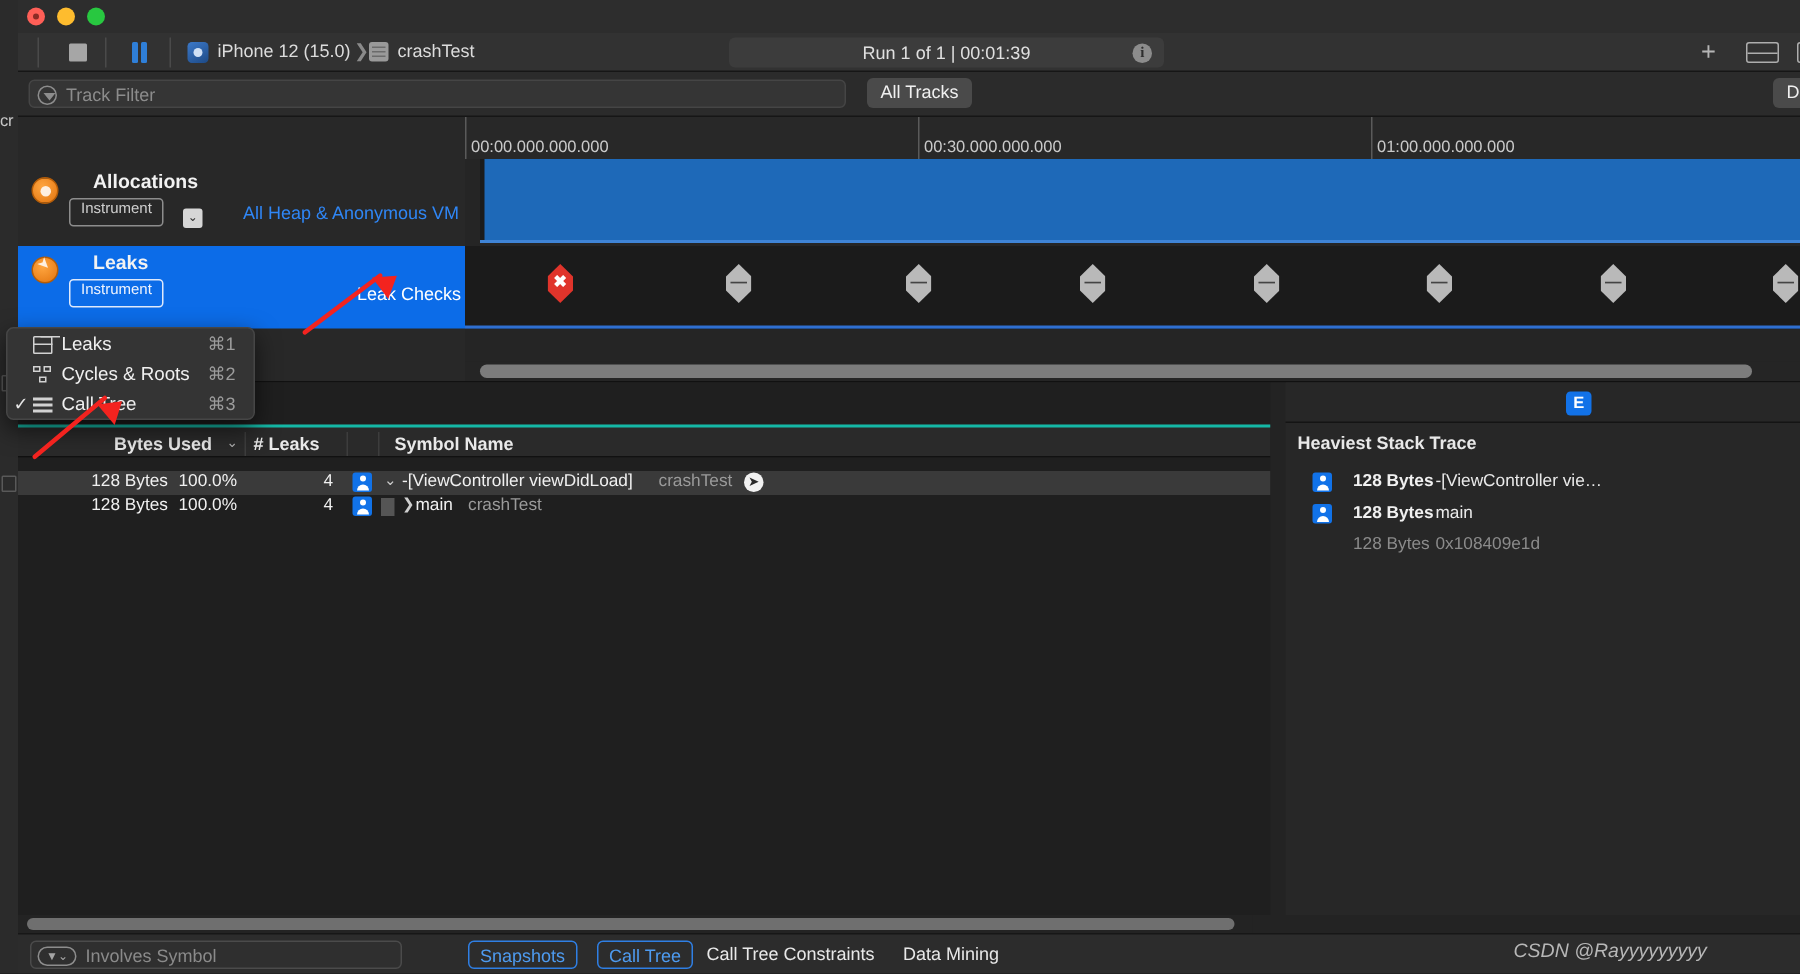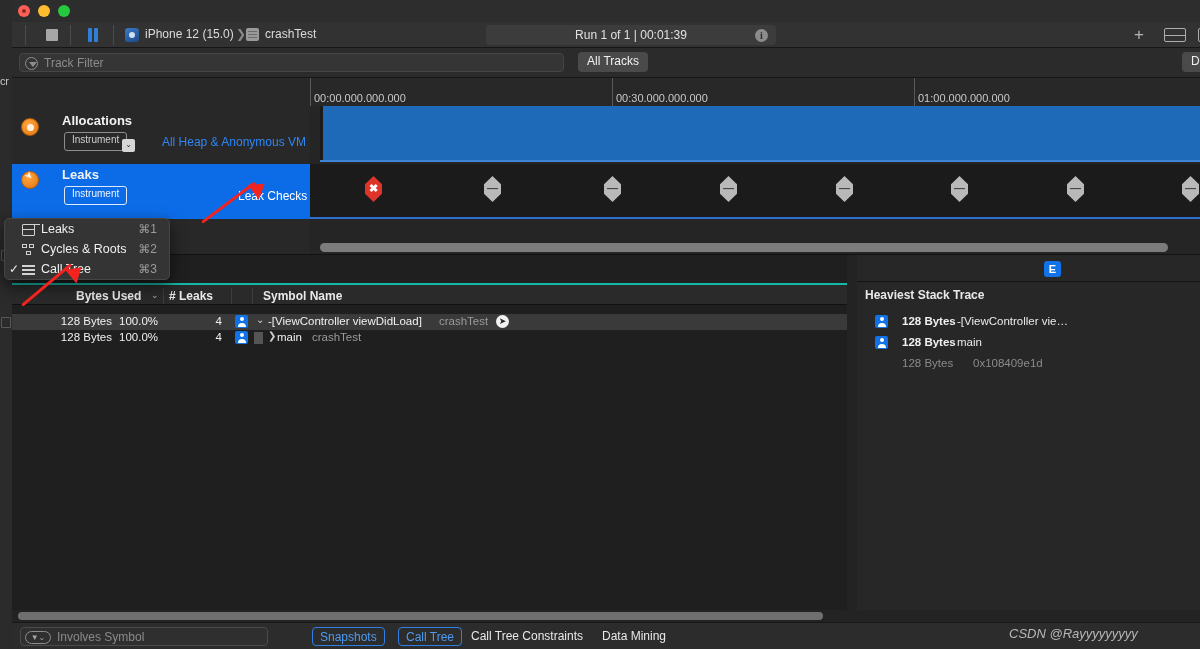--- a/index.html
+++ b/index.html
@@ -162,21 +162,21 @@
   .tr-badge::after {
     content:""; position:absolute; left:5px; top:5px; width:7px; height:7px;
     border-radius:50%; background:#fff; opacity:.85;
   }
   .tr-badge.leak::after {
     content:"➤"; left:3px; top:-2px; width:auto; height:auto; background:none;
     color:#fff; font-size:10px; border-radius:0; transform: rotate(45deg);
   }
   .tr-name { position: absolute; left: 50px; font-size: 13px; font-weight: bold; color: #f2f2f2; }
   .tr-chip {
-    position: absolute; left: 52px; height: 16px; padding: 1px 7px 16px;
+    position: absolute; left: 34px; height: 16px; padding: 1px 7px 16px;
     border: 1px solid #8d8d8d; border-radius: 3px; font-size: 10px; color: #cfcfcf;
   }
   .tr-chip.sel { border-color: #dfe9fb; color: #eef3fe; }
   .chip-caret {
     position: absolute; left: 110px; width: 13px; height: 13px;
     background: #d6d6d6; border-radius: 2px; color: #333;
     font-size: 8px; text-align: center; line-height: 12px;
   }
   .tr-right { position: absolute; right: 4px; font-size: 12px; color: #2f86f5; }
   .tr-right.sel { color: #ffffff; }
@@ -281,21 +281,21 @@
   .e-badge {
     position: absolute; left: 187px; top: 6px; width: 17px; height: 16px;
     background: #1272e8; border-radius: 3px; color: #fff; font-size: 11px;
     font-weight: bold; text-align: center; line-height: 16px;
   }
   .rp-title { position: absolute; left: 8px; top: 33px; font-size: 12px; font-weight: bold; color: #e8e8e8; }
   .st-row { position: absolute; left: 0; width: 343px; height: 17px; font-size: 11.5px; }
   .st-bytes { position: absolute; left: 45px; top: 1px; color: #f0f0f0; font-weight: bold; }
   .st-bytes.dim { color: #8b8b8b; font-weight: normal; }
   .st-sym { position: absolute; left: 100px; top: 1px; color: #eaeaea; }
-  .st-sym.dim { color: #8b8b8b; margin-left: 16px; }
+  .st-sym.dim { color: #8b8b8b; }
 
   
   .bottom-scroll { position: absolute; left: 12px; top: 610px; width: 823px; height: 12px; background: #232323; }
   .bottom-scroll .bar { position: absolute; left: 6px; top: 2px; width: 805px; height: 8px; background: #6f6f6f; border-radius: 4px; }
   .bottombar {
     position: absolute; left: 12px; top: 622px; width: 1188px; height: 27px;
     background: #2c2c2c; border-top: 1px solid #171717;
   }
   .involves {
     position: absolute; left: 8px; top: 4px; width: 248px; height: 19px;

